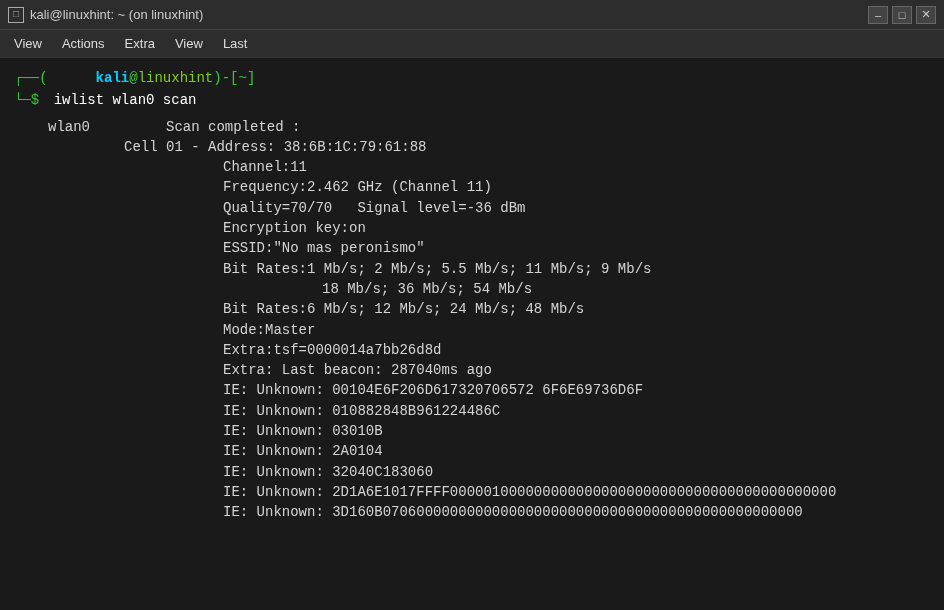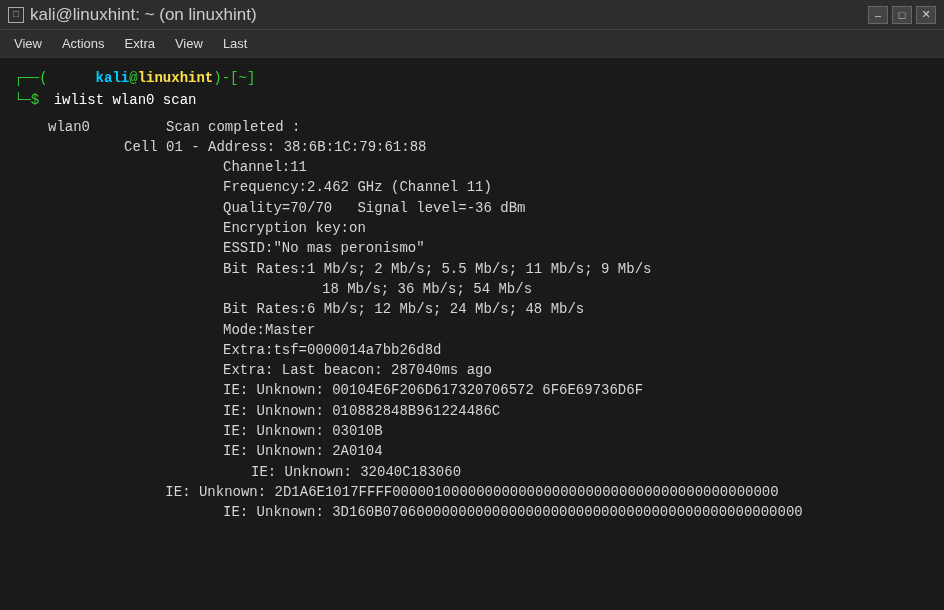--- a/index.html
+++ b/index.html
@@ -34,21 +34,21 @@
       width: 16px;
       height: 16px;
       border: 1px solid #aaa;
       display: flex;
       align-items: center;
       justify-content: center;
     }
 
     .title-bar-title {
       color: #ccc;
-      font-size: 17px;
+      font-size: 13px;
       font-family: sans-serif;
     }
 
     .title-bar-controls {
       display: flex;
       gap: 4px;
     }
 
     .title-btn {
       width: 20px;
@@ -107,22 +107,22 @@
       color: #00ccff;
       font-weight: bold;
       margin-left: 48px;
     }
 
     .prompt-at {
       color: #33cc33;
     }
 
     .prompt-host {
-      color: #fde047;
-      font-weight: bold;
+      color: #84cc16;
+      font-weight: normal;
     }
 
     .prompt-dir {
       color: #33cc33;
     }
 
     .prompt-dollar {
       color: #33cc33;
       margin-right: 6px;
     }
@@ -243,25 +243,25 @@
       </div>
 
       <div class="output-line" style="display:flex;">
         <span style="display:inline-block;width:209px;"></span><span>IE: Unknown: 03010B</span>
       </div>
 
       <div class="output-line" style="display:flex;">
         <span style="display:inline-block;width:209px;"></span><span>IE: Unknown: 2A0104</span>
       </div>
 
-      <div class="output-line" style="display:flex;gap:28px;">
+      <div class="output-line" style="display:flex;">
         <span style="display:inline-block;width:209px;"></span><span>IE: Unknown: 32040C183060</span>
       </div>
 
-      <div class="output-line" style="display:flex;flex-direction:column;">
+      <div class="output-line" style="display:flex;">
         <span style="display:inline-block;width:209px;"></span><span>IE: Unknown: 2D1A6E1017FFFF0000010000000000000000000000000000000000000000</span>
       </div>
 
       <div class="output-line" style="display:flex;">
         <span style="display:inline-block;width:209px;"></span><span>IE: Unknown: 3D160B07060000000000000000000000000000000000000000000000</span>
       </div>
 
     </div>
   </div>
 

